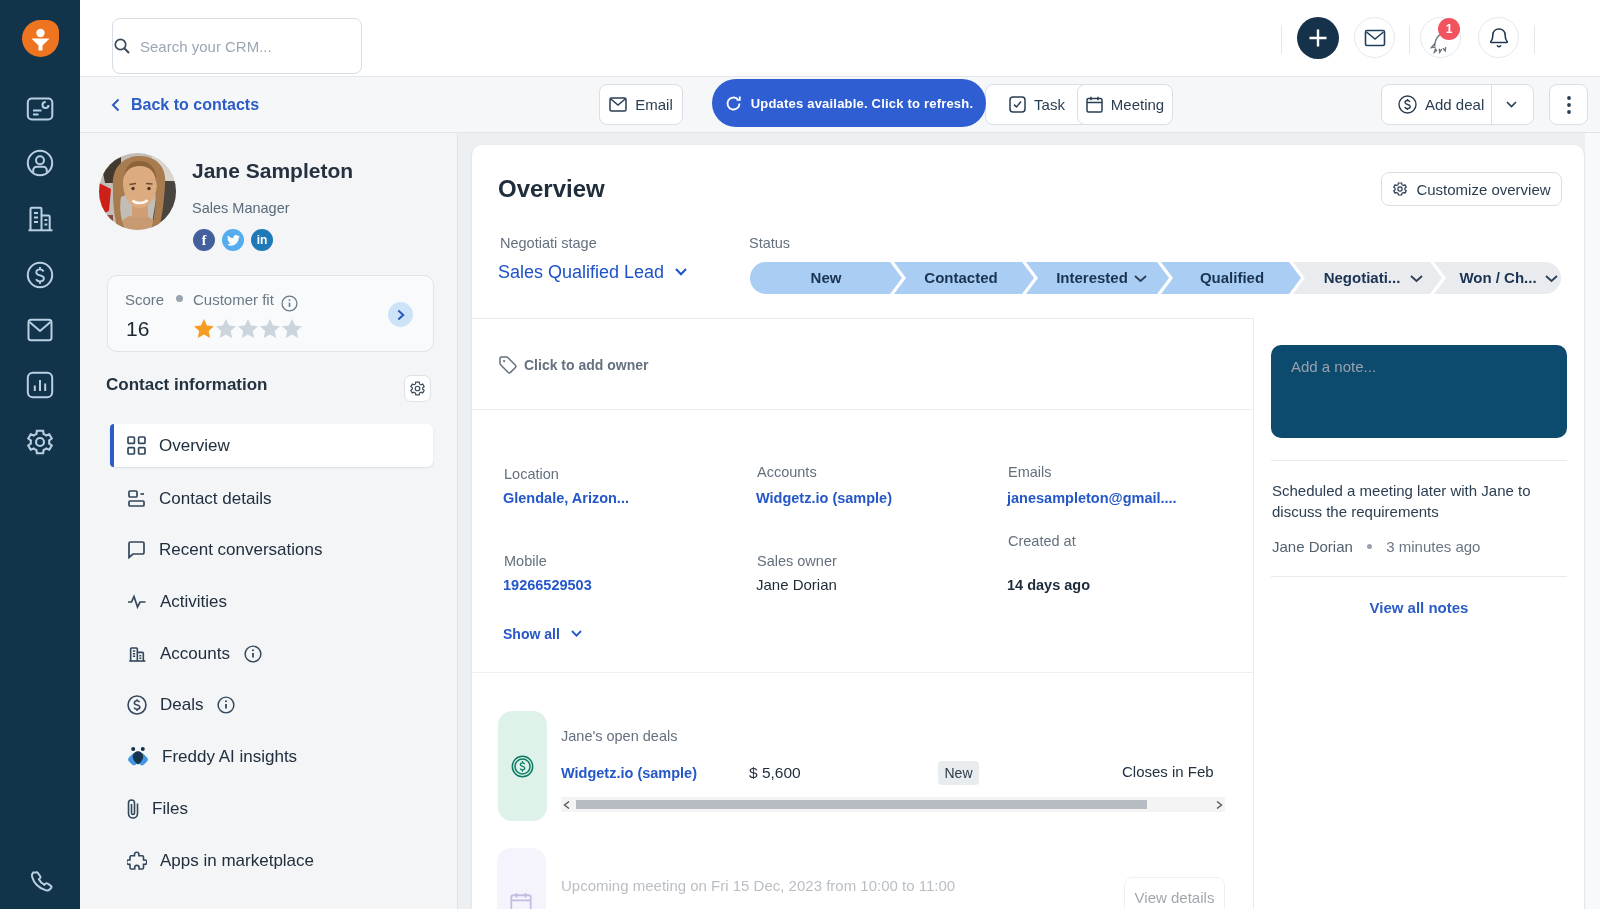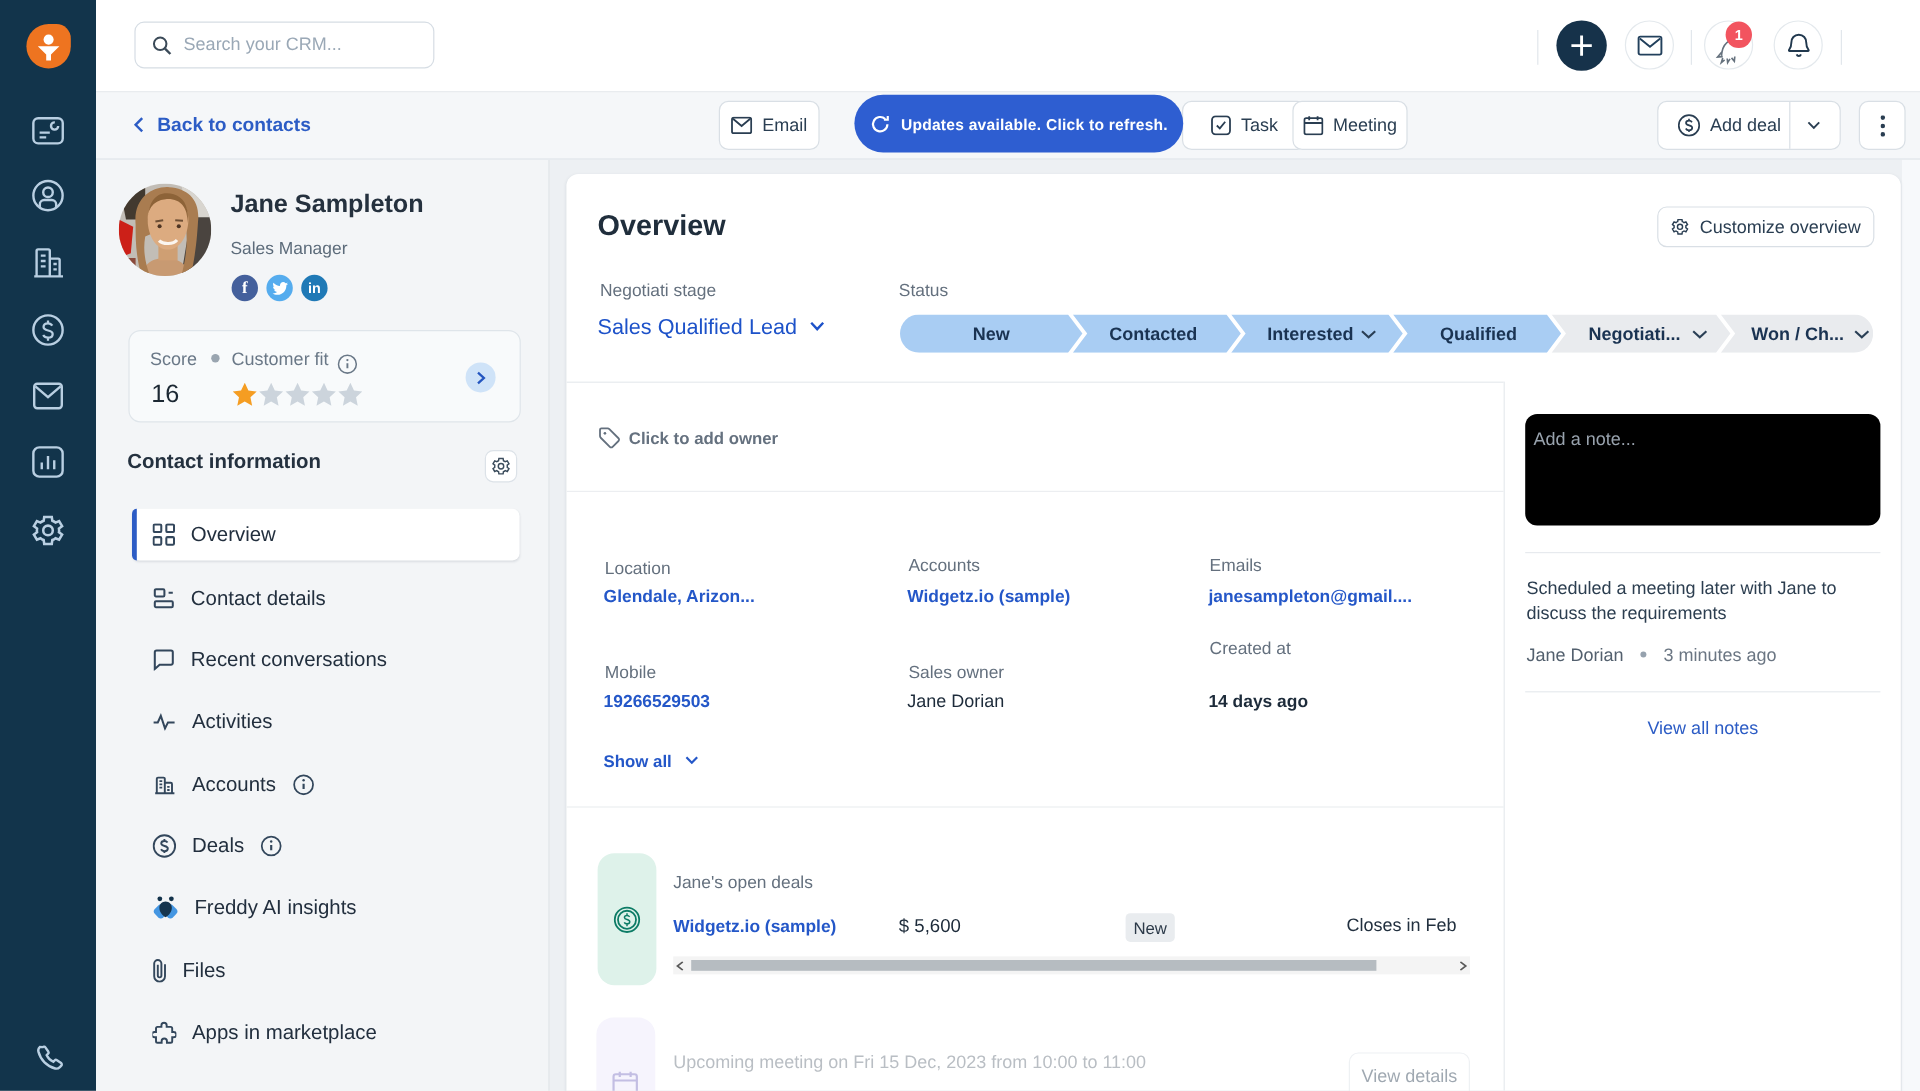--- a/index.html
+++ b/index.html
@@ -4,21 +4,21 @@
 <style>
 * { margin:0; padding:0; box-sizing:border-box; }
 html,body { width:1600px; height:909px; overflow:hidden; font-family:"Liberation Sans", sans-serif; background:#edf0f3; }
 .abs { position:absolute; }
 
 #sidebar { position:absolute; left:0; top:0; width:80px; height:909px; background:#12344b; z-index:30; }
 #logo { position:absolute; left:22px; top:20px; width:37px; height:37px; background:#ee7420; border-radius:50% 12px 50% 50%; }
 .sbicon { position:absolute; left:40px; transform:translate(-50%,-50%); }
 
 #topbar { position:absolute; left:80px; top:0; width:1520px; height:77px; background:#fff; border-bottom:1px solid #e4e8ec; z-index:20; }
-#search { position:absolute; left:32px; top:18px; width:250px; height:39px; border:1px solid #d6dde4; border-radius:8px; background:#fff; display:flex; align-items:center; padding-left:13px; }
+#search { position:absolute; left:32px; top:18px; width:250px; height:56px; border:1px solid #d6dde4; border-radius:8px; background:#fff; display:flex; align-items:center; }
 #search span { color:#9aa8b6; font-size:15px; margin-left:9px; }
 .tsep { position:absolute; top:25px; width:1px; height:29px; background:#e2e7ec; }
 .circbtn { position:absolute; top:17px; width:41px; height:41px; border-radius:50%; background:#fff; border:1px solid #e4e9ed; display:flex; align-items:center; justify-content:center; }
 #plusbtn { position:absolute; left:1217px; top:17px; width:42px; height:42px; border-radius:50%; background:#16324a; color:#fff; display:flex; align-items:center; justify-content:center; }
 #badge1 { position:absolute; left:1358px; top:18px; width:22px; height:22px; border-radius:50%; background:#f2545f; color:#fff; font-size:12px; font-weight:bold; display:flex; align-items:center; justify-content:center; z-index:2; }
 
 #actionbar { position:absolute; left:80px; top:77px; width:1520px; height:56px; background:#f5f7f9; border-bottom:1px solid #e0e5ea; z-index:20; }
 #backlink { position:absolute; left:31px; top:19px; color:#2c5cc5; font-size:16px; font-weight:bold; }
 .abtn { position:absolute; top:7px; height:41px; background:#fff; border:1px solid #d9dfe5; border-radius:8px; display:flex; align-items:center; justify-content:center; gap:8px; color:#2a3e52; font-size:15px; }
 #pill { position:absolute; left:632px; top:2px; width:274px; height:48px; background:#2e5ed1; border-radius:24px; color:#fff; font-size:15px; display:flex; align-items:center; justify-content:center; gap:9px; z-index:5; white-space:nowrap; }
@@ -390,22 +390,22 @@
   <div id="fade" style="position:absolute;left:0;top:700px;width:781px;height:66px;opacity:.45">
     <div class="abs" style="left:25px;top:5px;width:49px;height:80px;background:#eae6fa;border-radius:14px">
       <svg width="24" height="22" viewBox="0 0 17 17" fill="none" stroke="#7a6fc0" stroke-width="1.4" style="margin:44px 0 0 12px">
             <rect x="1" y="2.5" width="15" height="13.5" rx="1.5"></rect>
             <path d="M1 6.5 h15 M5 0.8 v3.4 M12 0.8 v3.4"></path>
           </svg>
     </div>
     <div class="fval" style="left:89px;top:34px;color:#65707c">Upcoming meeting on Fri 15 Dec, 2023 from 10:00 to 11:00</div>
     <div class="abs" style="left:652px;top:34px;width:101px;height:40px;background:#fff;border:1px solid #d9dfe5;border-radius:8px;display:flex;align-items:center;justify-content:center;color:#2a3e52;font-size:15px">View details</div>
   </div>
-  <div class="abs" style="left:799px;top:202px;width:296px;height:93px;background:#000000;border-radius:10px;padding:13px 7px;color:#98a2ad;font-size:15px">Add a note...</div>
+  <div class="abs" style="left:799px;top:202px;width:296px;height:93px;background:#0c4a6e;border-radius:10px;padding:13px 20px;color:#98a2ad;font-size:15px">Add a note...</div>
   <div class="abs" style="left:799px;top:317px;width:296px;height:1px;background:#e7eaee"></div>
   <div class="abs" style="left:800px;top:337px;width:280px;font-size:15px;color:#2c3e50;line-height:21px">Scheduled a meeting later with Jane to discuss the requirements</div>
   <div class="abs" style="left:800px;top:395px;font-size:15px;color:#53606e">Jane Dorian
     <span style="display:inline-block;width:5px;height:5px;border-radius:50%;background:#96a2ae;vertical-align:3px;margin:0 10px"></span>
     <span style="color:#6b7683">3 minutes ago</span></div>
   <div class="abs" style="left:799px;top:433px;width:296px;height:1px;background:#e7eaee"></div>
-  <div class="abs" style="left:799px;top:456px;width:296px;text-align:center;font-size:15px;font-weight:normal;color:#2c5cc5">View all notes</div>
+  <div class="abs" style="left:799px;top:456px;width:296px;text-align:center;font-size:15px;font-weight:bold;color:#2c5cc5">View all notes</div>
 </div>
   </div>
 
 </body></html>

